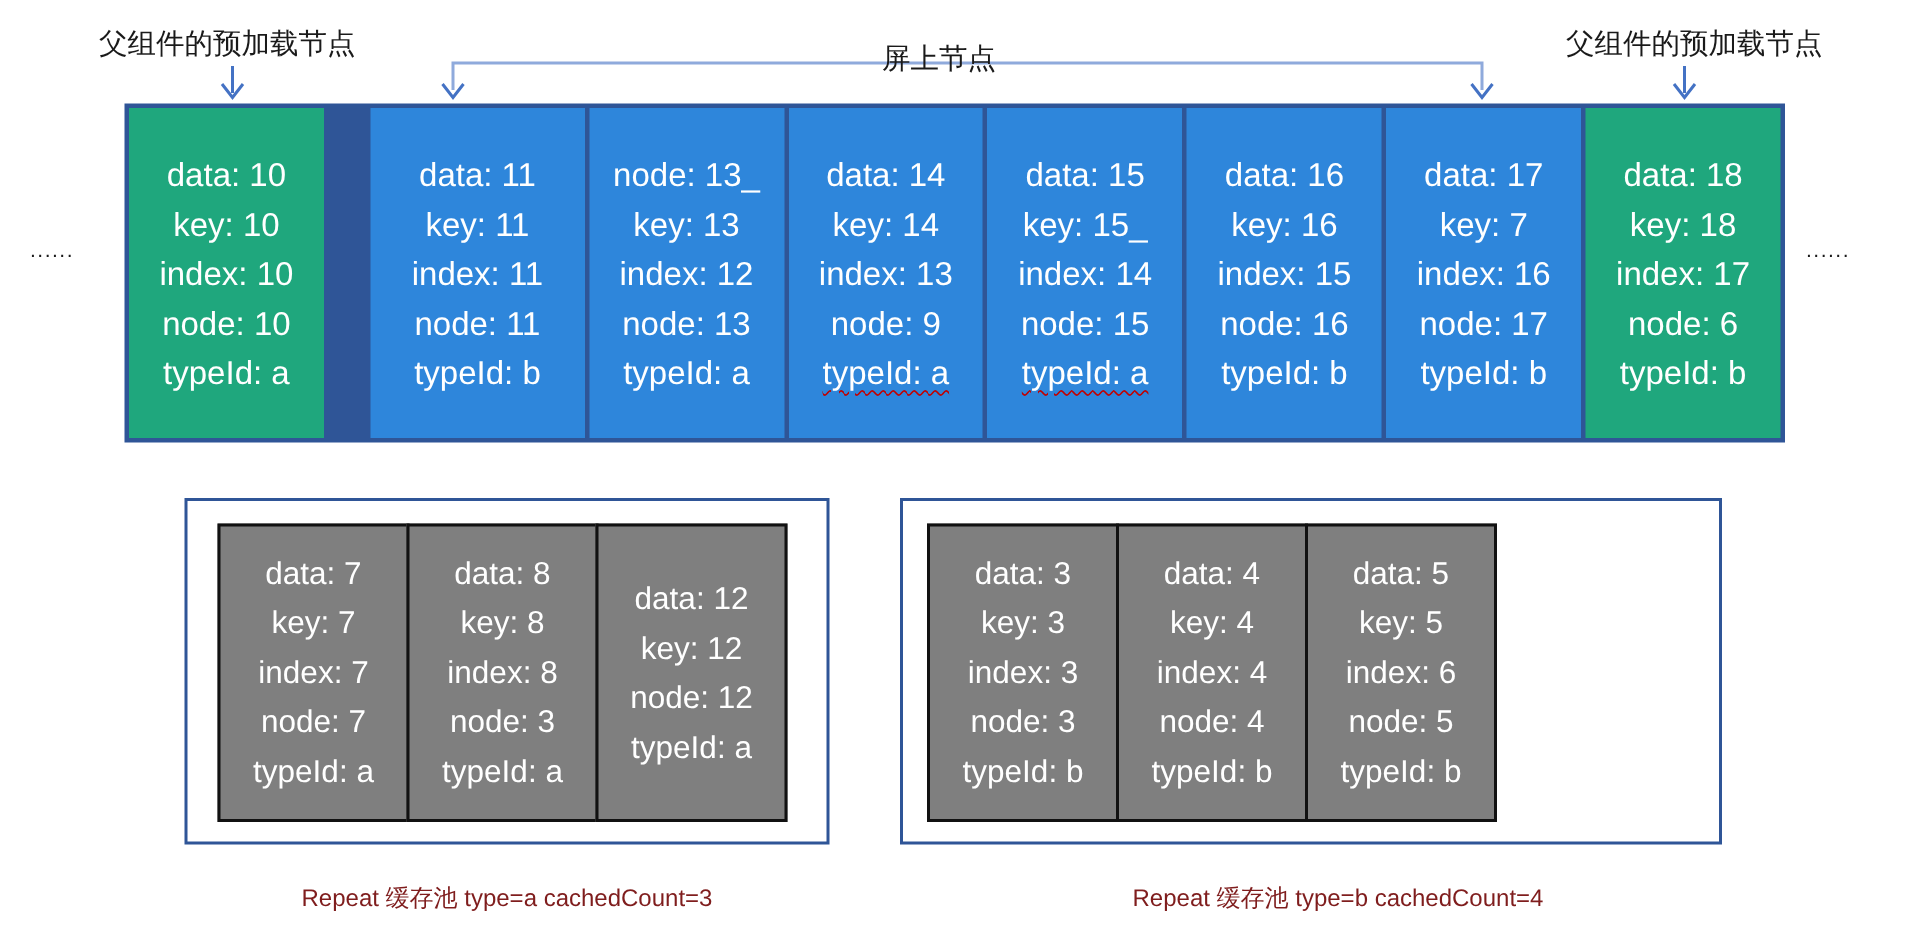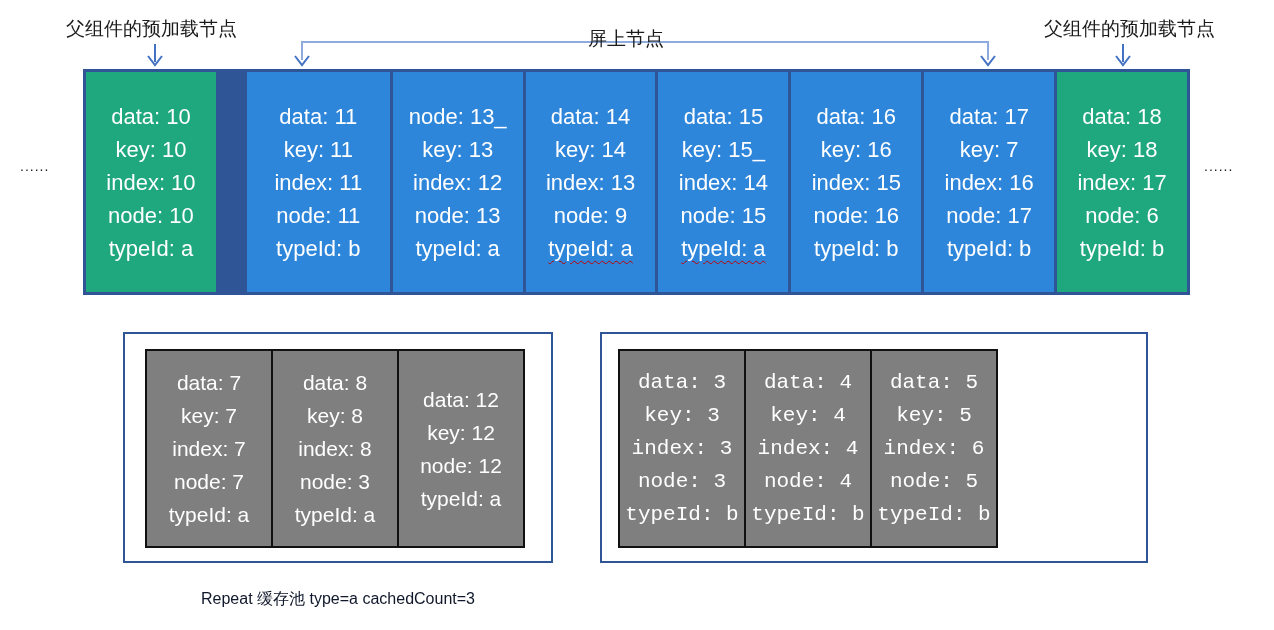--- a/index.html
+++ b/index.html
@@ -50,32 +50,32 @@
     text-decoration-thickness:1px;
     text-underline-offset:4px;
   }
 
   
   .pool-box{
     position:absolute;top:332px;height:231px;border:2px solid var(--rowborder);
     background:#fff;box-sizing:border-box;
   }
   .pool-a{left:123px;width:430px;}
-  .pool-b{left:600px;width:548px;font-family:Liberation Mono, monospace;}
+  .pool-b{left:600px;width:548px;}
   .pool-cells{position:absolute;top:15px;display:flex;}
   .pool-a .pool-cells{left:20px;}
   .pool-b .pool-cells{left:16px;}
   .pool-cell{
     width:128px;height:199px;background:var(--gray);border:2px solid #111;
     box-sizing:border-box;display:flex;flex-direction:column;
     justify-content:center;align-items:center;color:#fff;
     font-size:21px;line-height:33px;text-align:center;
   }
   .pool-cell + .pool-cell{margin-left:-2px;}
-  .caption{position:absolute;top:589px;font-size:16px;text-align:center;color:#0f172a;}
+  .caption{position:absolute;top:589px;font-size:16px;text-align:center;color:#7f1d1d;}
   .cap-a{left:123px;width:430px;}
   .cap-b{left:618px;width:548px;}
 </style>
 </head>
 <body>
 
 <div class="canvas">
 
   <svg class="annot-svg" viewBox="0 0 1274 80" aria-hidden="true">
 
@@ -200,14 +200,15 @@
           <div class="node-line">data: 5</div>
           <div class="node-line">key: 5</div>
           <div class="node-line">index: 6</div>
           <div class="node-line">node: 5</div>
           <div class="node-line">typeId: b</div>
         </div>
       </div>
   </div>
 
   <div class="caption cap-a">Repeat 缓存池 type=a  cachedCount=3</div>
+  <div class="caption cap-b">Repeat 缓存池 type=b  cachedCount=4</div>
 
 </div>
 
 </body></html>

